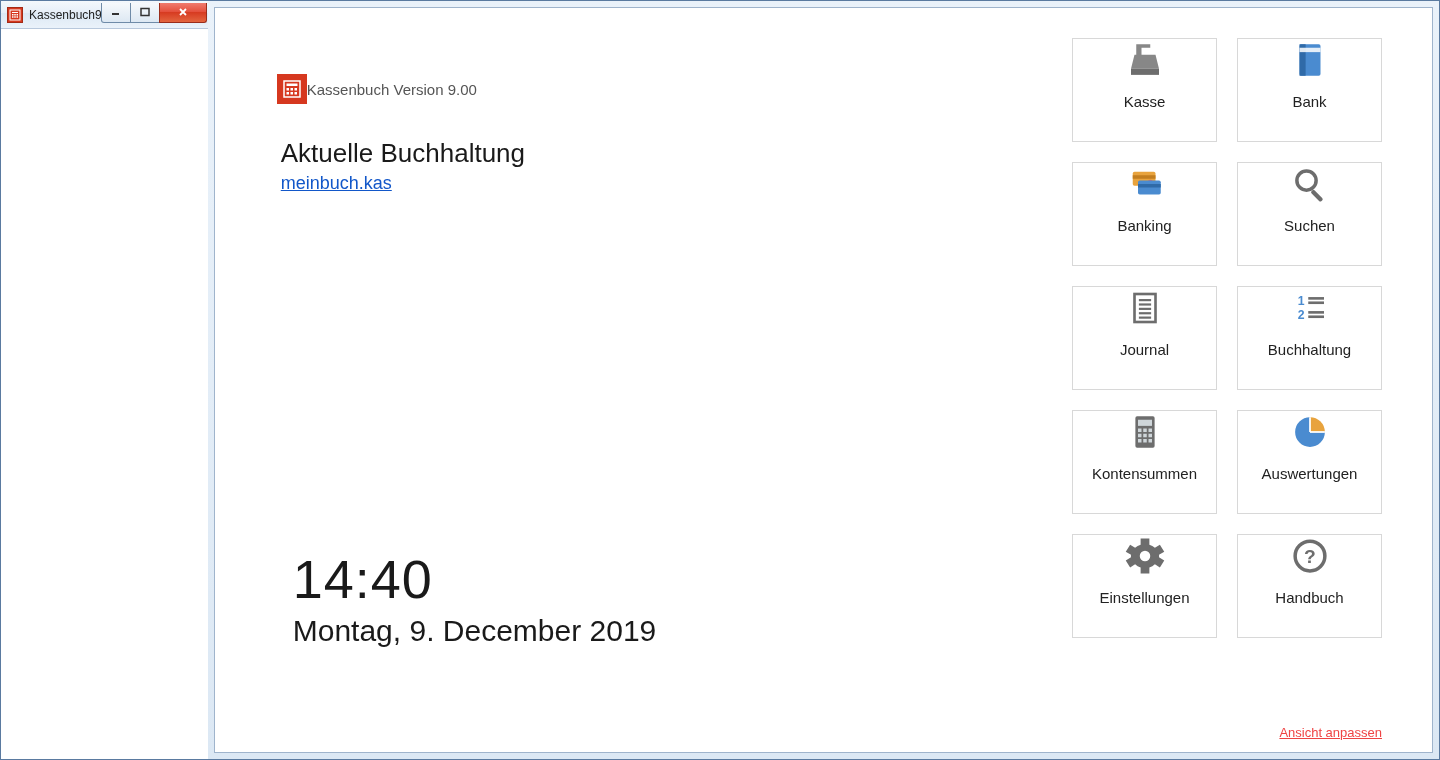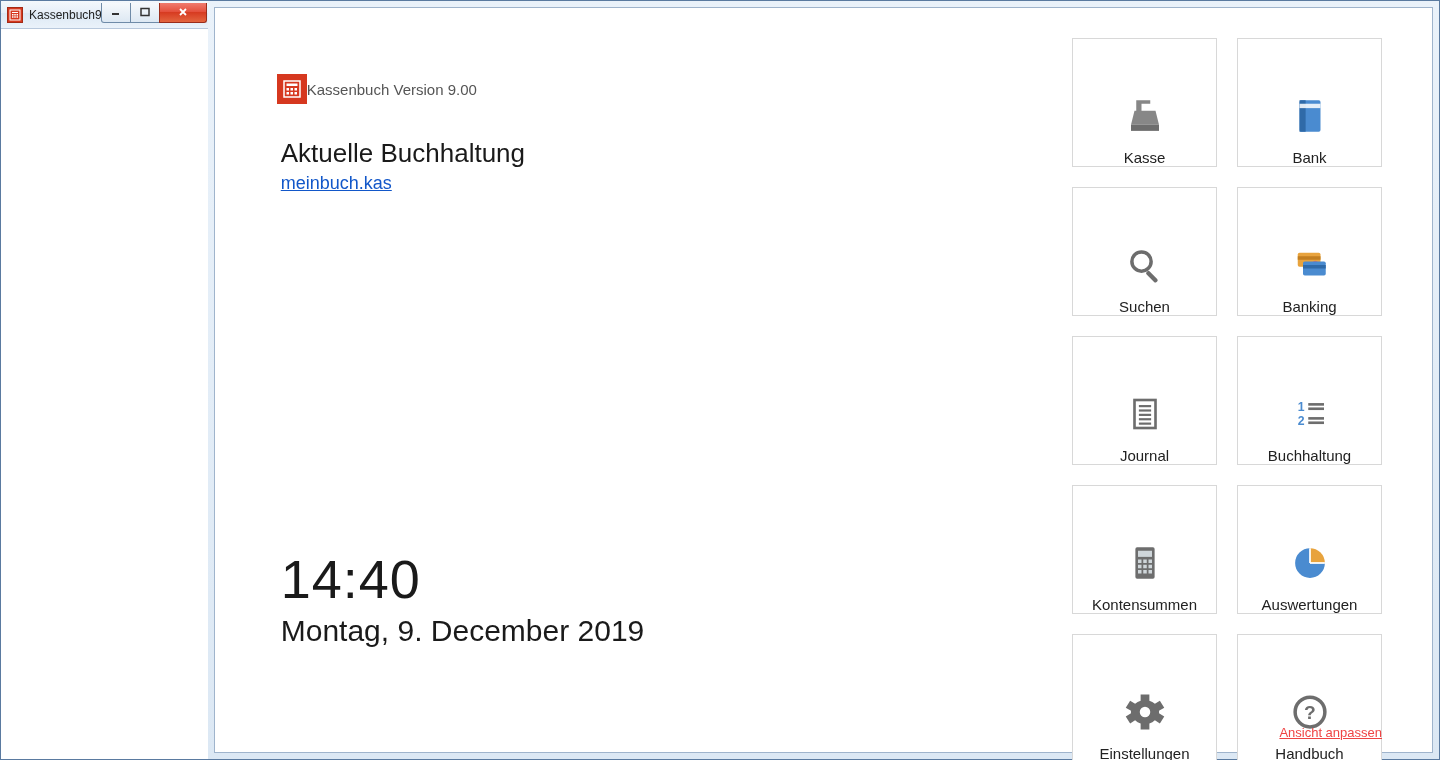--- a/index.html
+++ b/index.html
@@ -83,34 +83,34 @@
 }
 .current h2 {
   margin: 0 0 4px 0;
   font-size: 26px; font-weight: 400; color: #1a1a1a;
 }
 .current a {
   font-size: 18px; color: #1257c9; text-decoration: underline; text-align: right;
 }
 
 .clock {
-  position: absolute; left: 66px; top: 540px;
+  position: absolute; left: 78px; top: 540px;
 }
 .clock .time { font-size: 54px; font-weight: 400; color: #1a1a1a; letter-spacing: 1px; }
 .clock .date { font-size: 30px; color: #1a1a1a; margin-top: 4px; }
 
 .tile-grid {
   position: absolute; right: 50px; top: 30px;
   width: 310px;
   display: grid; grid-template-columns: 1fr 1fr; gap: 20px 20px;
 }
 .tile {
   border: 1px solid #d8d8d8;
-  height: 129px;
-  display: flex; flex-direction: column; align-items: center; justify-content: flex-end;
+  height: 104px;
+  display: flex; flex-direction: column; align-items: center; justify-content: flex-start;
   gap: 12px;
   cursor: pointer;
   background: #fff;
 }
 .tile .icon { width: 42px; height: 42px; display: flex; align-items: center; justify-content: center; }
 .tile .label { font-size: 15px; color: #222; }
 
 .customize-link {
   position: absolute; right: 50px; bottom: 12px;
   font-size: 13px; color: #ef4444; text-decoration: underline; cursor: pointer;
@@ -207,38 +207,38 @@
                 <rect x="12" y="6" width="7" height="36" fill="#2f6aa8"></rect>
                 <rect x="12" y="10" width="24" height="5" fill="#ffffff" opacity="0.85"></rect>
               </svg>
           </div>
           <div class="label">Bank</div>
         </div>
 
         <div class="tile">
           <div class="icon">
             <svg viewBox="0 0 48 48">
-                <circle cx="20" cy="20" r="11" fill="none" stroke="#6d6d6d" stroke-width="4"></circle>
-                <rect x="28" y="30" width="16" height="5" rx="2" transform="rotate(45 28 30)" fill="#6d6d6d"></rect>
-              </svg>
-          </div>
-          <div class="label">Suchen</div>
-        </div>
-
-        <div class="tile">
-          <div class="icon">
-            <svg viewBox="0 0 48 48">
                 <rect x="10" y="10" width="26" height="16" rx="2" fill="#e8a33d"></rect>
                 <rect x="10" y="14" width="26" height="4" fill="#c27e1f"></rect>
                 <circle cx="30" cy="22" r="3" fill="#d66"></circle>
                 <rect x="16" y="20" width="26" height="16" rx="2" fill="#4a8bd0"></rect>
                 <rect x="16" y="24" width="26" height="4" fill="#2f6aa8"></rect>
               </svg>
           </div>
           <div class="label">Banking</div>
+        </div>
+
+        <div class="tile">
+          <div class="icon">
+            <svg viewBox="0 0 48 48">
+                <circle cx="20" cy="20" r="11" fill="none" stroke="#6d6d6d" stroke-width="4"></circle>
+                <rect x="28" y="30" width="16" height="5" rx="2" transform="rotate(45 28 30)" fill="#6d6d6d"></rect>
+              </svg>
+          </div>
+          <div class="label">Suchen</div>
         </div>
 
         <div class="tile">
           <div class="icon">
             <svg viewBox="0 0 48 48">
                 <rect x="12" y="8" width="24" height="32" fill="none" stroke="#6d6d6d" stroke-width="3"></rect>
                 <g stroke="#6d6d6d" stroke-width="2.5">
                   <line x1="17" y1="15" x2="31" y2="15"></line>
                   <line x1="17" y1="20" x2="31" y2="20"></line>
                   <line x1="17" y1="25" x2="31" y2="25"></line>

